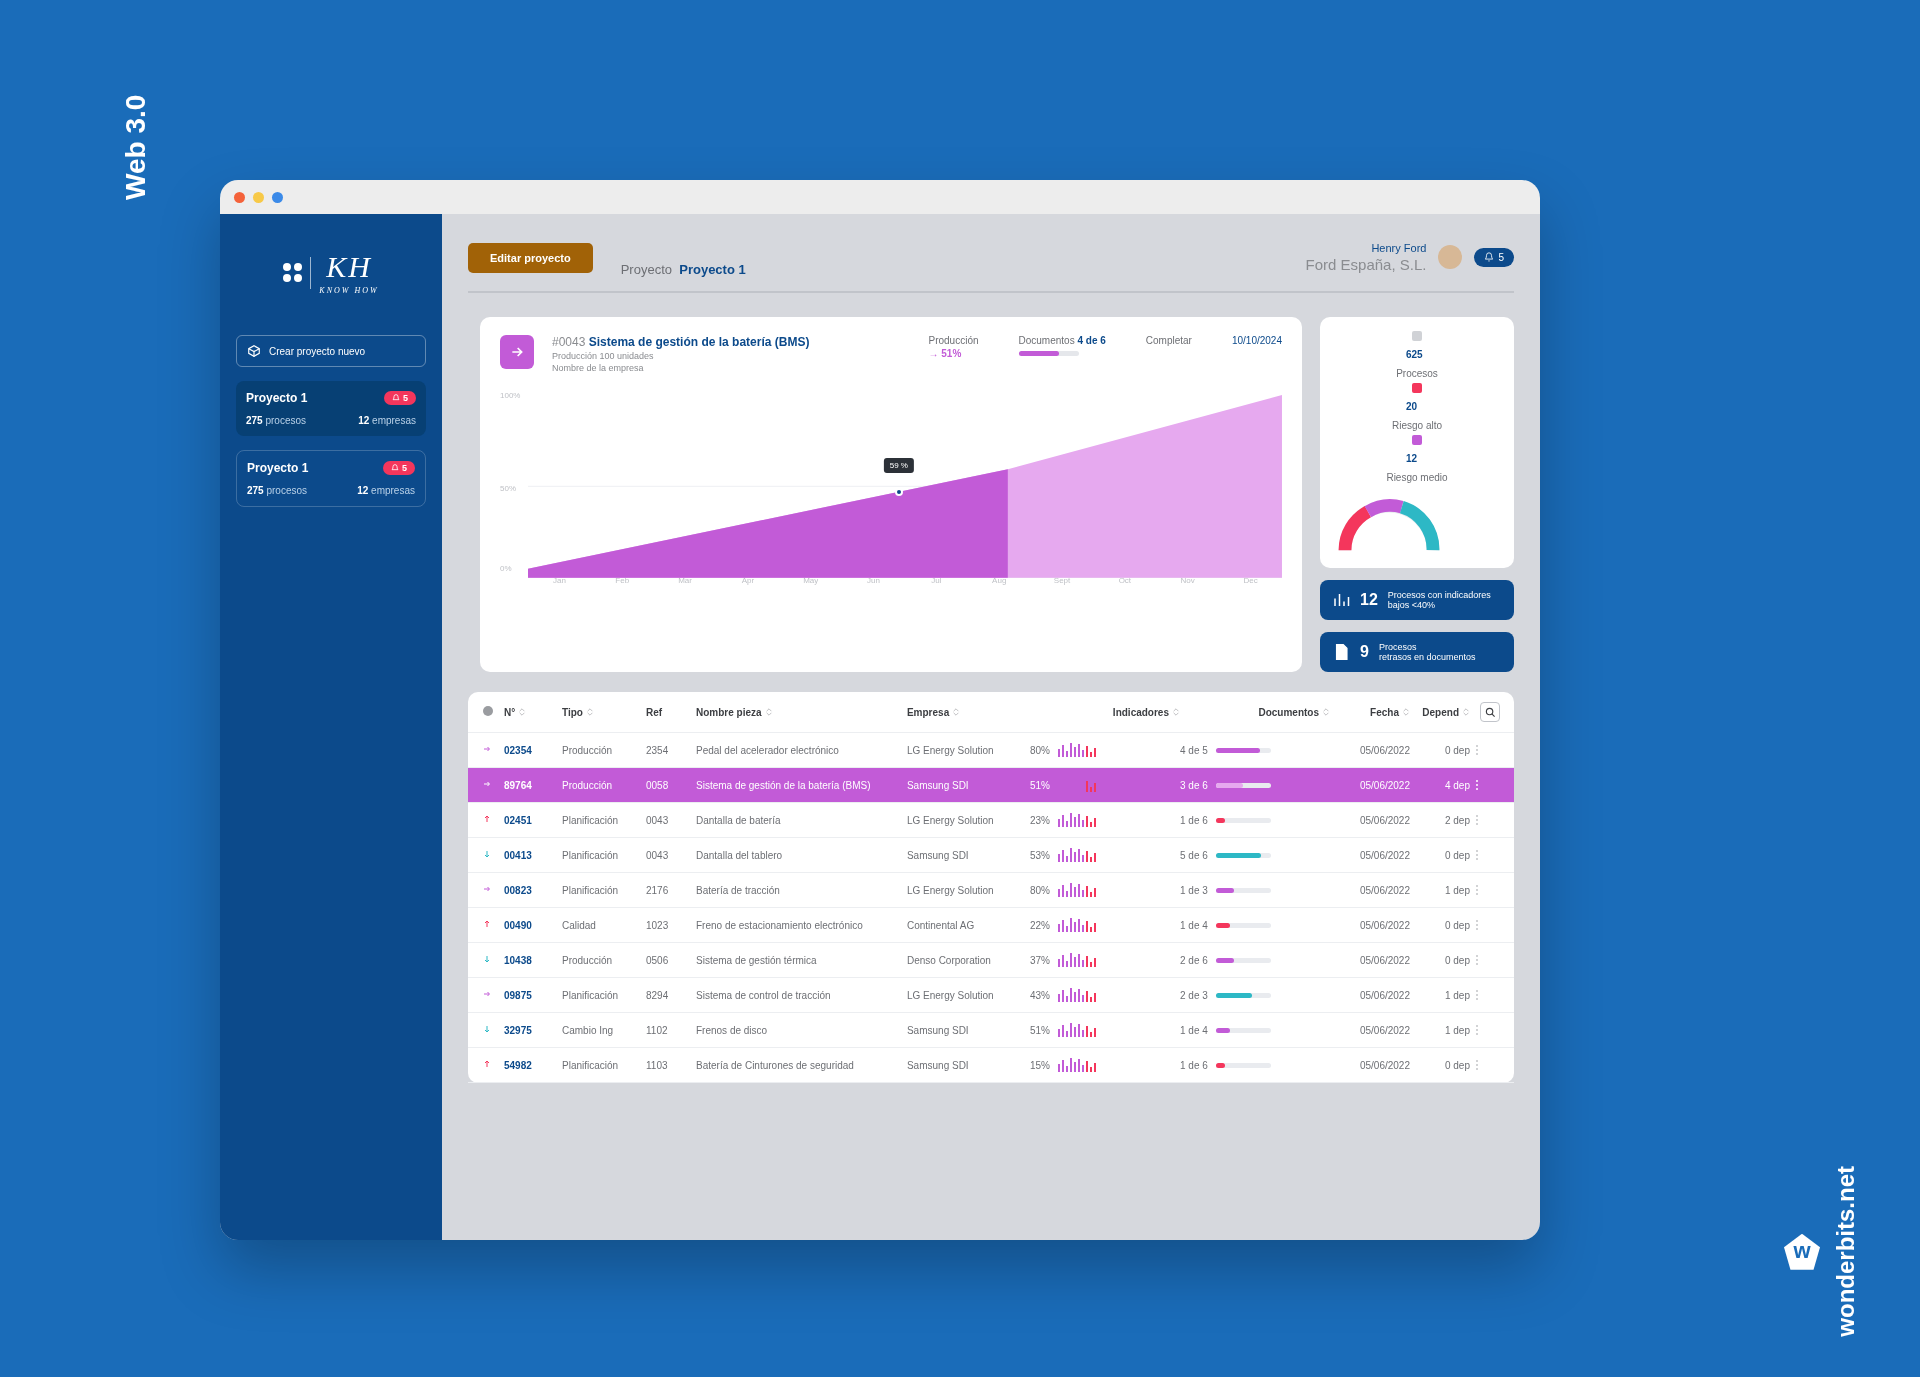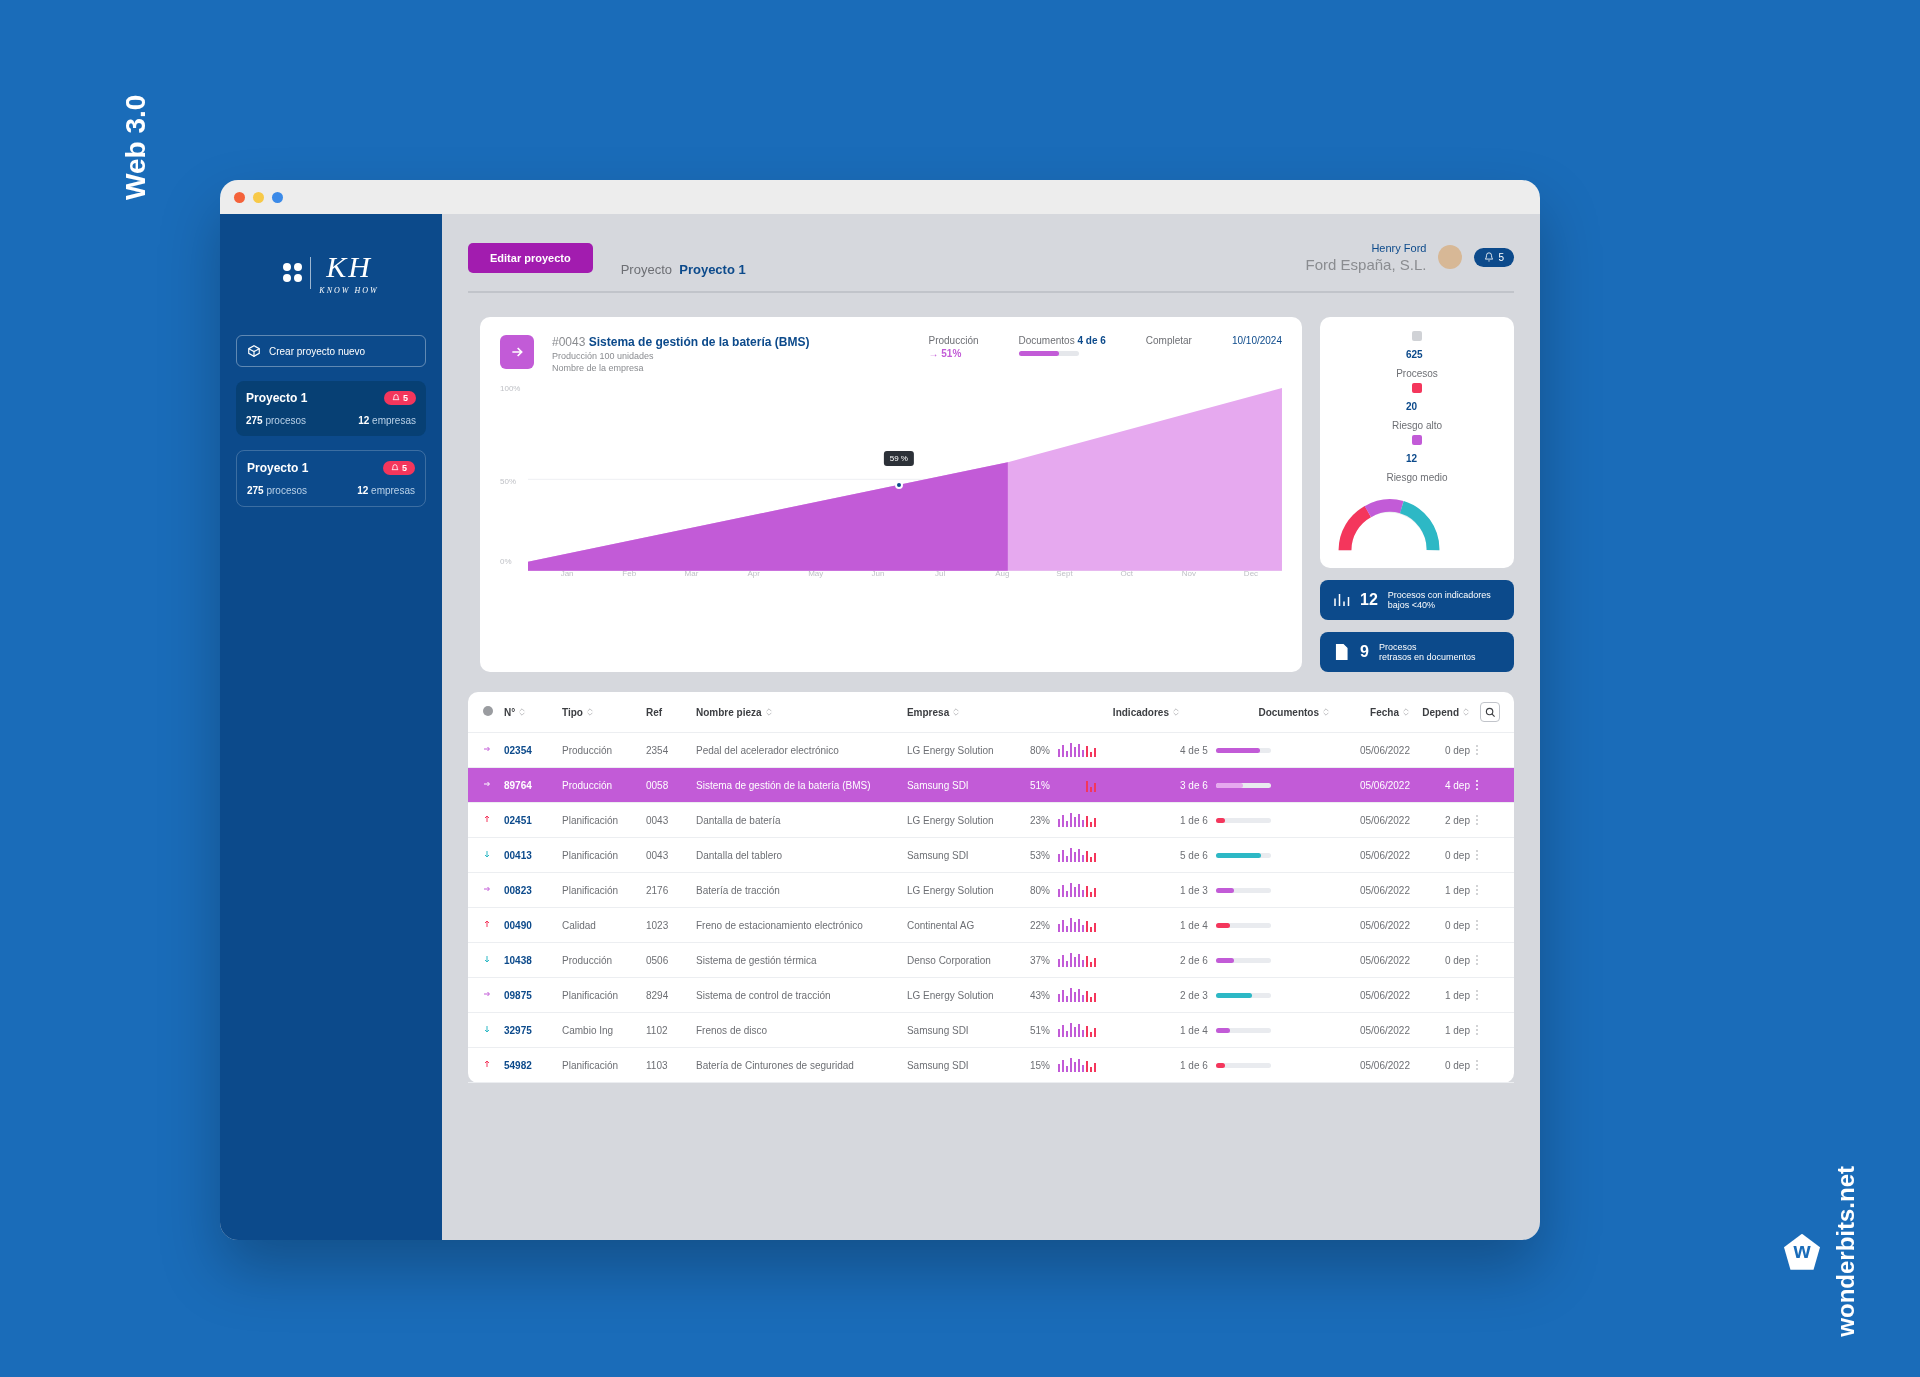--- a/index.html
+++ b/index.html
@@ -32,21 +32,21 @@
 .proj-card { background: #074074; border-radius: 8px; padding: 10px; margin-top: 14px; }
 .proj-card.alt { background: transparent; border: 1px solid rgba(255,255,255,.2); }
 .proj-head { display: flex; justify-content: space-between; align-items: center; font-size: 12px; font-weight: 600; }
 .badge-alert { background: #f4365c; border-radius: 10px; padding: 2px 8px; font-size: 9px; display: inline-flex; align-items: center; gap: 3px; }
 .proj-foot { display: flex; justify-content: space-between; font-size: 10px; margin-top: 10px; color: #b9d1e8; }
 .proj-foot b { color: #fff; }
 
 .main { flex: 1; padding: 24px 26px; overflow-y: auto; }
 
 .topbar { display: flex; align-items: center; border-bottom: 2px solid #c1c4ca; padding-bottom: 14px; }
-.edit-btn { background: #a21caf; color: #fff; border: none; padding: 9px 22px; border-radius: 5px; font-size: 11px; font-weight: 600; cursor: pointer; }
+.edit-btn { background: #a16207; color: #fff; border: none; padding: 9px 22px; border-radius: 5px; font-size: 11px; font-weight: 600; cursor: pointer; }
 .breadcrumb { margin-left: 28px; font-size: 13px; color: #6d6f74; margin-top: 24px; }
 .breadcrumb b { color: #0c4a8b; }
 .user-block { margin-left: auto; display: flex; align-items: center; gap: 12px; }
 .user-text { text-align: right; font-size: 11px; color: #0c4a8b; line-height: 1.3; }
 .user-text .sub { color: #8a8c90; font-size: 15px; }
 .avatar { width: 24px; height: 24px; border-radius: 50%; background: #d7b896; }
 .top-badge { background: #0c4a8b; color: #fff; border-radius: 11px; padding: 4px 10px; font-size: 10px; display: inline-flex; align-items: center; gap: 4px; }
 
 .content-row { display: flex; gap: 18px; margin-top: 24px; padding-left: 12px; }
 .chart-card { flex: 1; background: #fff; border-radius: 10px; padding: 18px 20px; }
@@ -55,28 +55,28 @@
 .chart-title { font-size: 12px; }
 .chart-title .id { color: #8a8c90; }
 .chart-title .name { color: #0c4a8b; font-weight: 600; }
 .chart-title .sub { display: block; font-size: 9px; color: #8a8c90; margin-top: 2px; }
 .chart-stats { margin-left: auto; display: flex; gap: 40px; font-size: 10px; color: #6d6f74; }
 .chart-stats .blk { display: flex; flex-direction: column; gap: 2px; }
 .chart-stats .pct { color: #c25bd7; font-weight: 600; }
 .docbar { width: 60px; height: 5px; background: #e5e7eb; border-radius: 3px; margin-top: 3px; position: relative; }
 .docbar i { position: absolute; height: 100%; background: #c25bd7; border-radius: 3px; }
 
-.chart-body { position: relative; height: 190px; margin-top: 15px; }
+.chart-body { position: relative; height: 190px; margin-top: 22px; }
 .chart-body .ylab { position: absolute; left: 0; font-size: 8px; color: #bfc1c6; }
 .ylab.y100 { top: -4px; } .ylab.y50 { top: 47%; } .ylab.y0 { bottom: 12px; }
 .chart-svg { position: absolute; left: 28px; right: 0; top: 0; bottom: 18px; }
 .tooltip { position: absolute; left: 51%; top: 41%; transform: translate(-50%,-100%); background: #2c3138; color: #fff; font-size: 8px; padding: 3px 6px; border-radius: 3px; }
 .tooltip::after { content: ""; position: absolute; left: 50%; bottom: -4px; transform: translateX(-50%); border: 4px solid transparent; border-top-color: #2c3138; }
 .tp-dot { position: absolute; left: 51%; top: 51%; transform: translate(-50%,-50%); width: 8px; height: 8px; background: #0c4a8b; border: 2px solid #fff; border-radius: 50%; }
-.xlabels { position: absolute; left: 36px; right: 0; bottom: 0; display: flex; }
+.xlabels { position: absolute; left: 28px; right: 0; bottom: 0; display: flex; }
 .xlabels span { flex: 1; text-align: center; font-size: 8px; color: #bfc1c6; }
 
 .side-cards { width: 194px; display: flex; flex-direction: column; gap: 12px; }
 .stat-card { background: #fff; border-radius: 10px; padding: 14px; font-size: 10px; color: #6d6f74; }
 .stat-line { display: flex; align-items: center; gap: 8px; margin-bottom: 4px; flex-direction: column; }
 .sq { width: 10px; height: 10px; border-radius: 2px; }
 .sq.gray { background: #d0d2d6; } .sq.pink { background: #f4365c; } .sq.mag { background: #c25bd7; }
 .stat-line b { color: #0c4a8b; font-weight: 700; min-width: 22px; }
 .donut { width: 110px; height: 55px; margin: 10px auto 0; }
 

